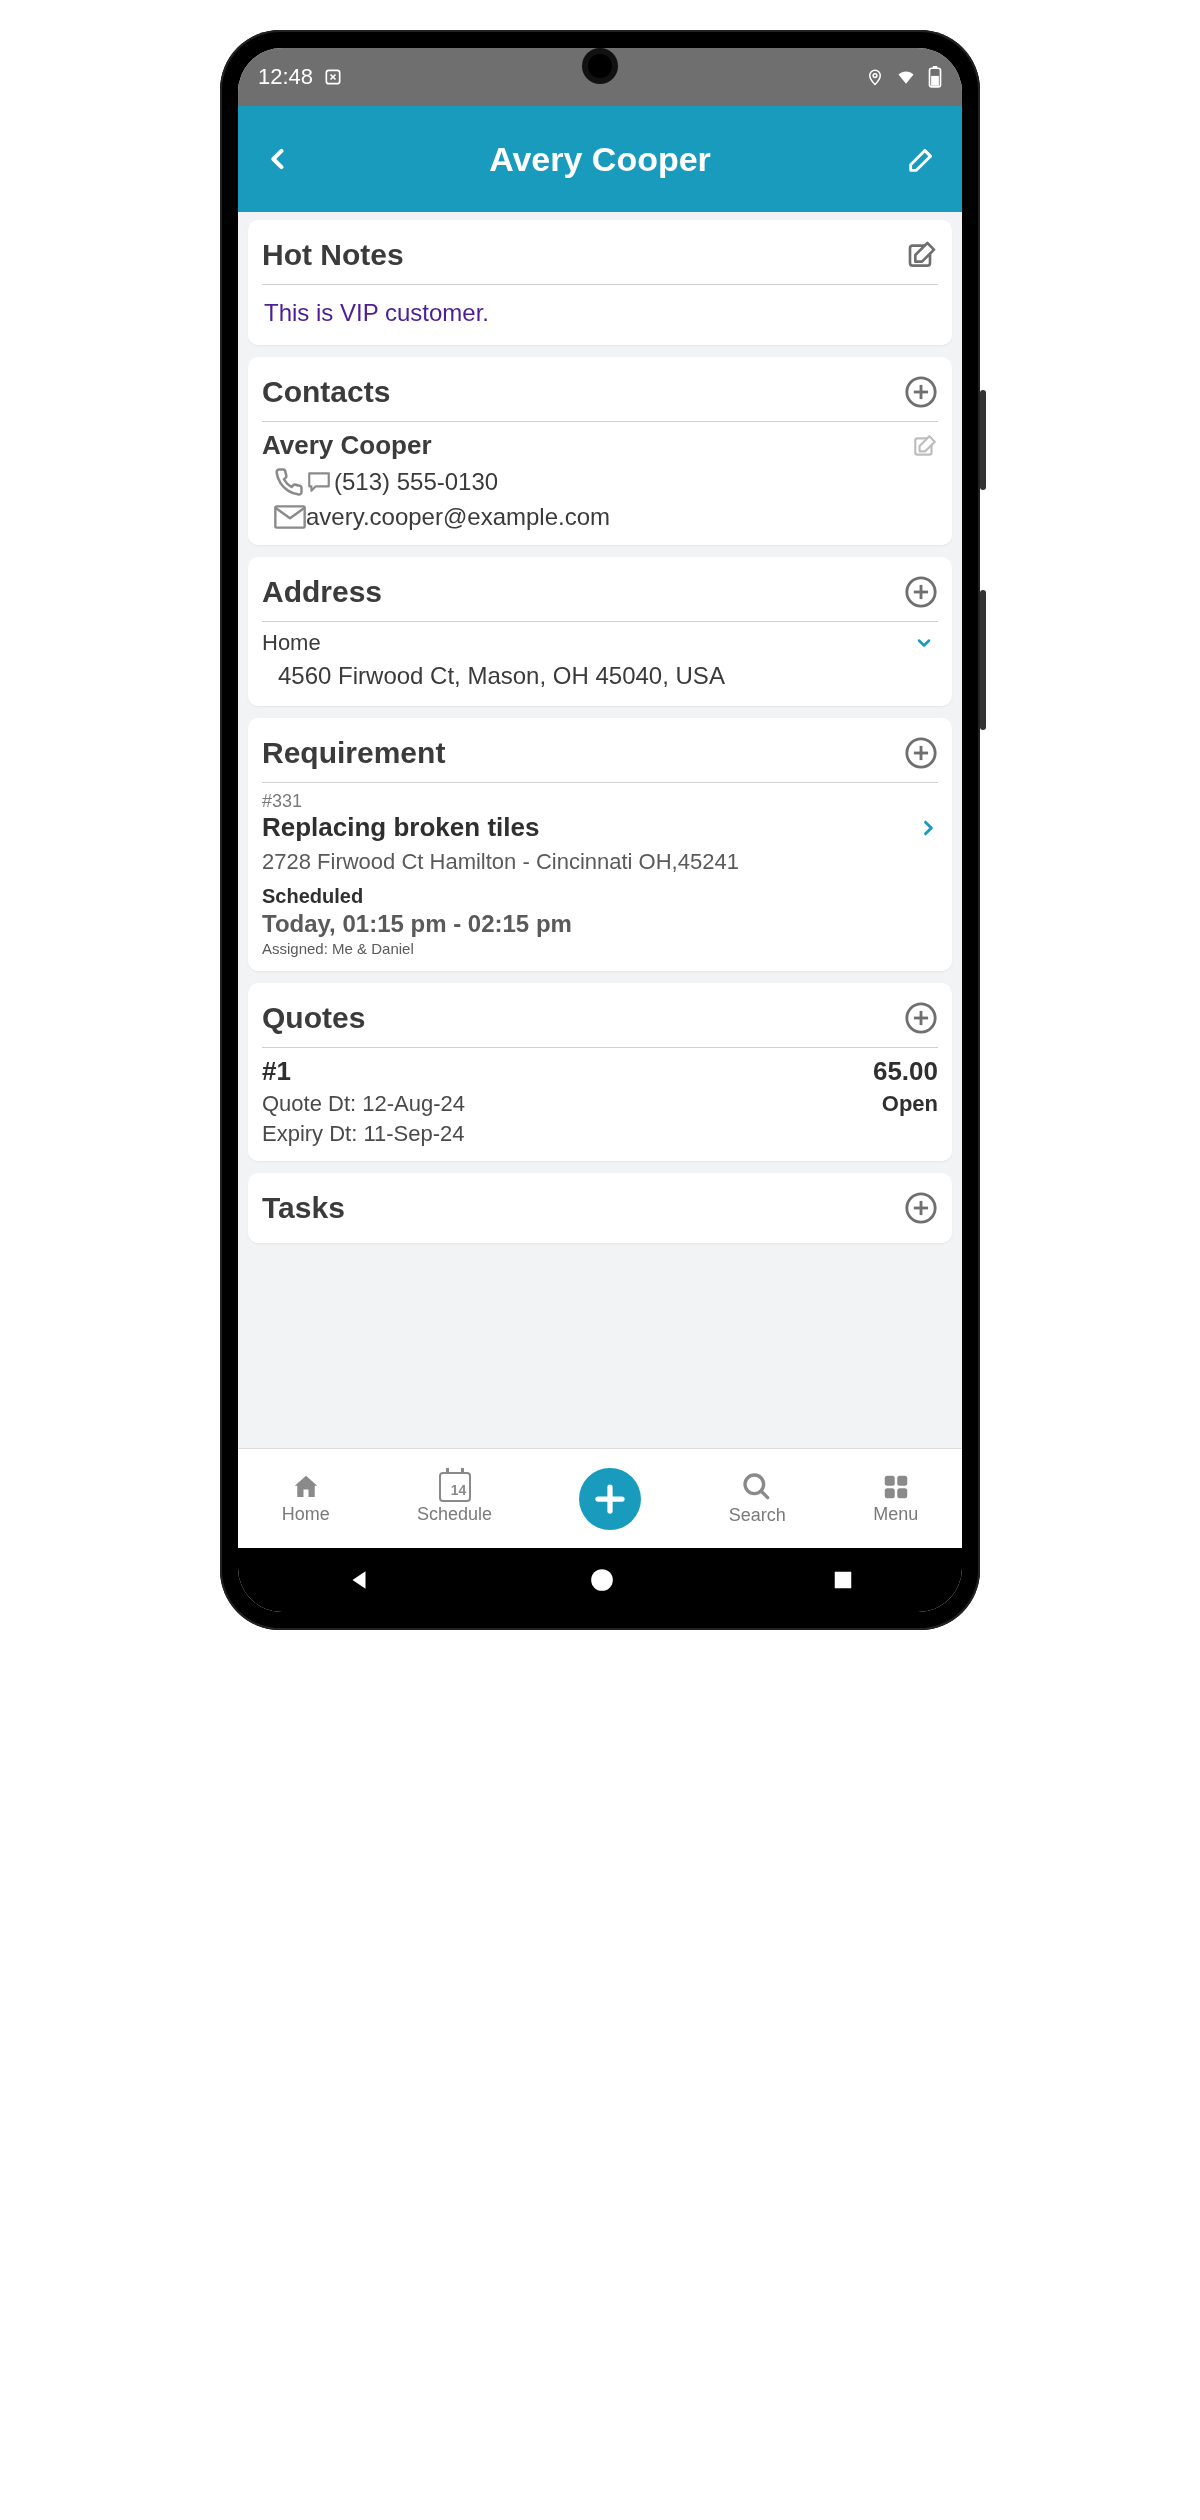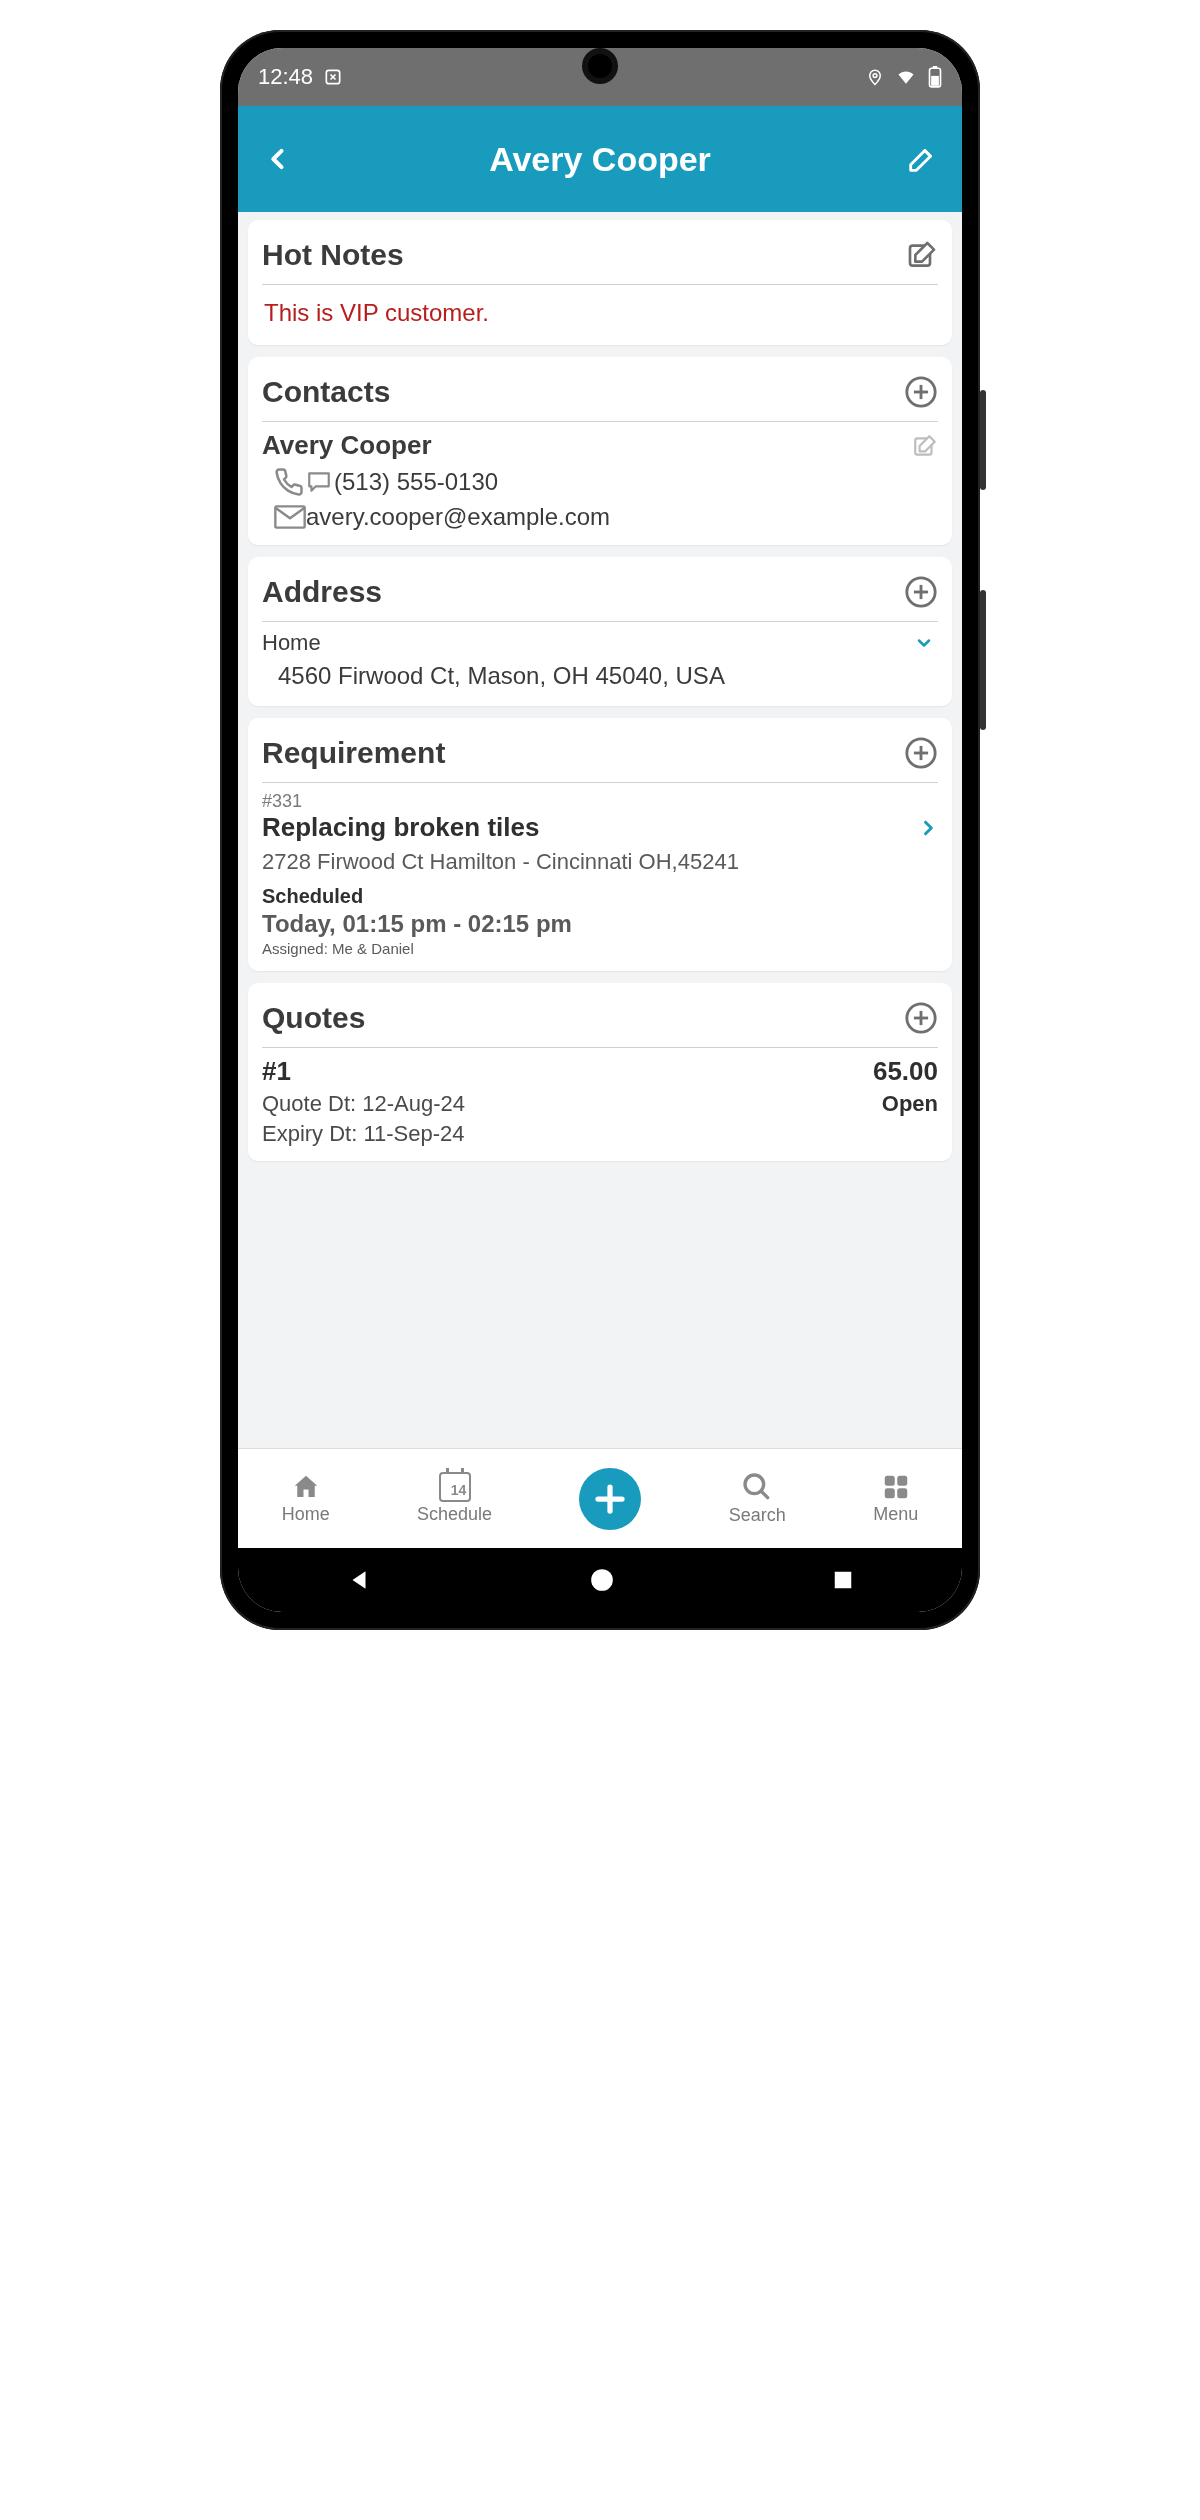--- a/index.html
+++ b/index.html
@@ -33,21 +33,21 @@
   
   .appbar { background:#199bbd; color:#fff; height:106px; display:flex; align-items:center; justify-content:space-between; padding:0 20px; }
   .appbar .title { font-size:34px; font-weight:600; position:absolute; left:0; right:0; text-align:center; }
   .appbar .back, .appbar .edit { width:40px; height:40px; display:flex; align-items:center; justify-content:center; z-index:2; }
   
   .content { flex:1; overflow:hidden; padding:8px 10px 0; }
   .card { background:#fff; border-radius:10px; margin-bottom:12px; padding:12px 14px 14px; box-shadow:0 1px 2px rgba(0,0,0,0.06); }
   .card-head { display:flex; align-items:center; justify-content:space-between; padding:6px 0 10px; }
   .card-title { font-size:30px; font-weight:700; color:#3b3b3b; }
   .hr { height:1px; background:#d0d0d0; margin:2px 0 8px; }
-  .hotnote { color:#b91c1c; font-size:24px; padding:6px 2px 4px; }
+  .hotnote { color:#4c1d95; font-size:24px; padding:6px 2px 4px; }
   .contact-name { font-size:26px; font-weight:700; color:#3b3b3b; display:flex; justify-content:space-between; align-items:center; }
   .row { display:flex; align-items:center; padding:6px 0 0 12px; font-size:24px; color:#3b3b3b;}
   .addr-label { font-size:22px; color:#3b3b3b; display:flex; justify-content:space-between; align-items:center;}
   .addr-text { font-size:24px; color:#3b3b3b; padding:6px 0 2px 16px;}
   .req-num { color:#7a7a7a; font-size:18px; }
   .req-title { font-size:26px; font-weight:700; color:#2f2f2f; display:flex; justify-content:space-between; align-items:center; }
   .req-addr { font-size:22px; color:#5a5a5a; padding-top:6px;}
   .req-status { font-size:20px; font-weight:700; color:#2f2f2f; padding-top:10px;}
   .req-time { font-size:24px; font-weight:600; color:#5a5a5a; padding-top:2px;}
   .req-assigned { font-size:15px; color:#5a5a5a; padding-top:2px;}
@@ -242,20 +242,32 @@
             <span>65.00</span>
           </div>
           <div class="quote-row2">
             <span>Quote Dt: 12-Aug-24</span>
             <span class="status">Open</span>
           </div>
           <div class="quote-row3">Expiry Dt: 11-Sep-24</div>
         </div>
       </div>
 
+      <div class="card" style="margin-bottom:0;">
+        <div class="card-head" style="padding-bottom:4px;">
+          <div class="card-title">Tasks</div>
+          <div class="icon-btn">
+            <svg class="plus-circle" viewBox="0 0 24 24" fill="none" stroke="#6f6f6f" stroke-width="2">
+                  <circle cx="12" cy="12" r="10"></circle>
+                  <line x1="12" y1="7" x2="12" y2="17"></line>
+                  <line x1="7" y1="12" x2="17" y2="12"></line>
+                </svg>
+          </div>
+        </div>
+      </div>
 
     </div>
 
     <div class="tabbar">
       <div class="tab icon-btn">
         <svg width="34" height="30" viewBox="0 0 24 24" fill="#8a8a8a">
               <path d="M12 3l9 8h-2v9h-5v-6h-4v6H5v-9H3l9-8z"></path>
             </svg>
         <span>Home</span>
       </div>

